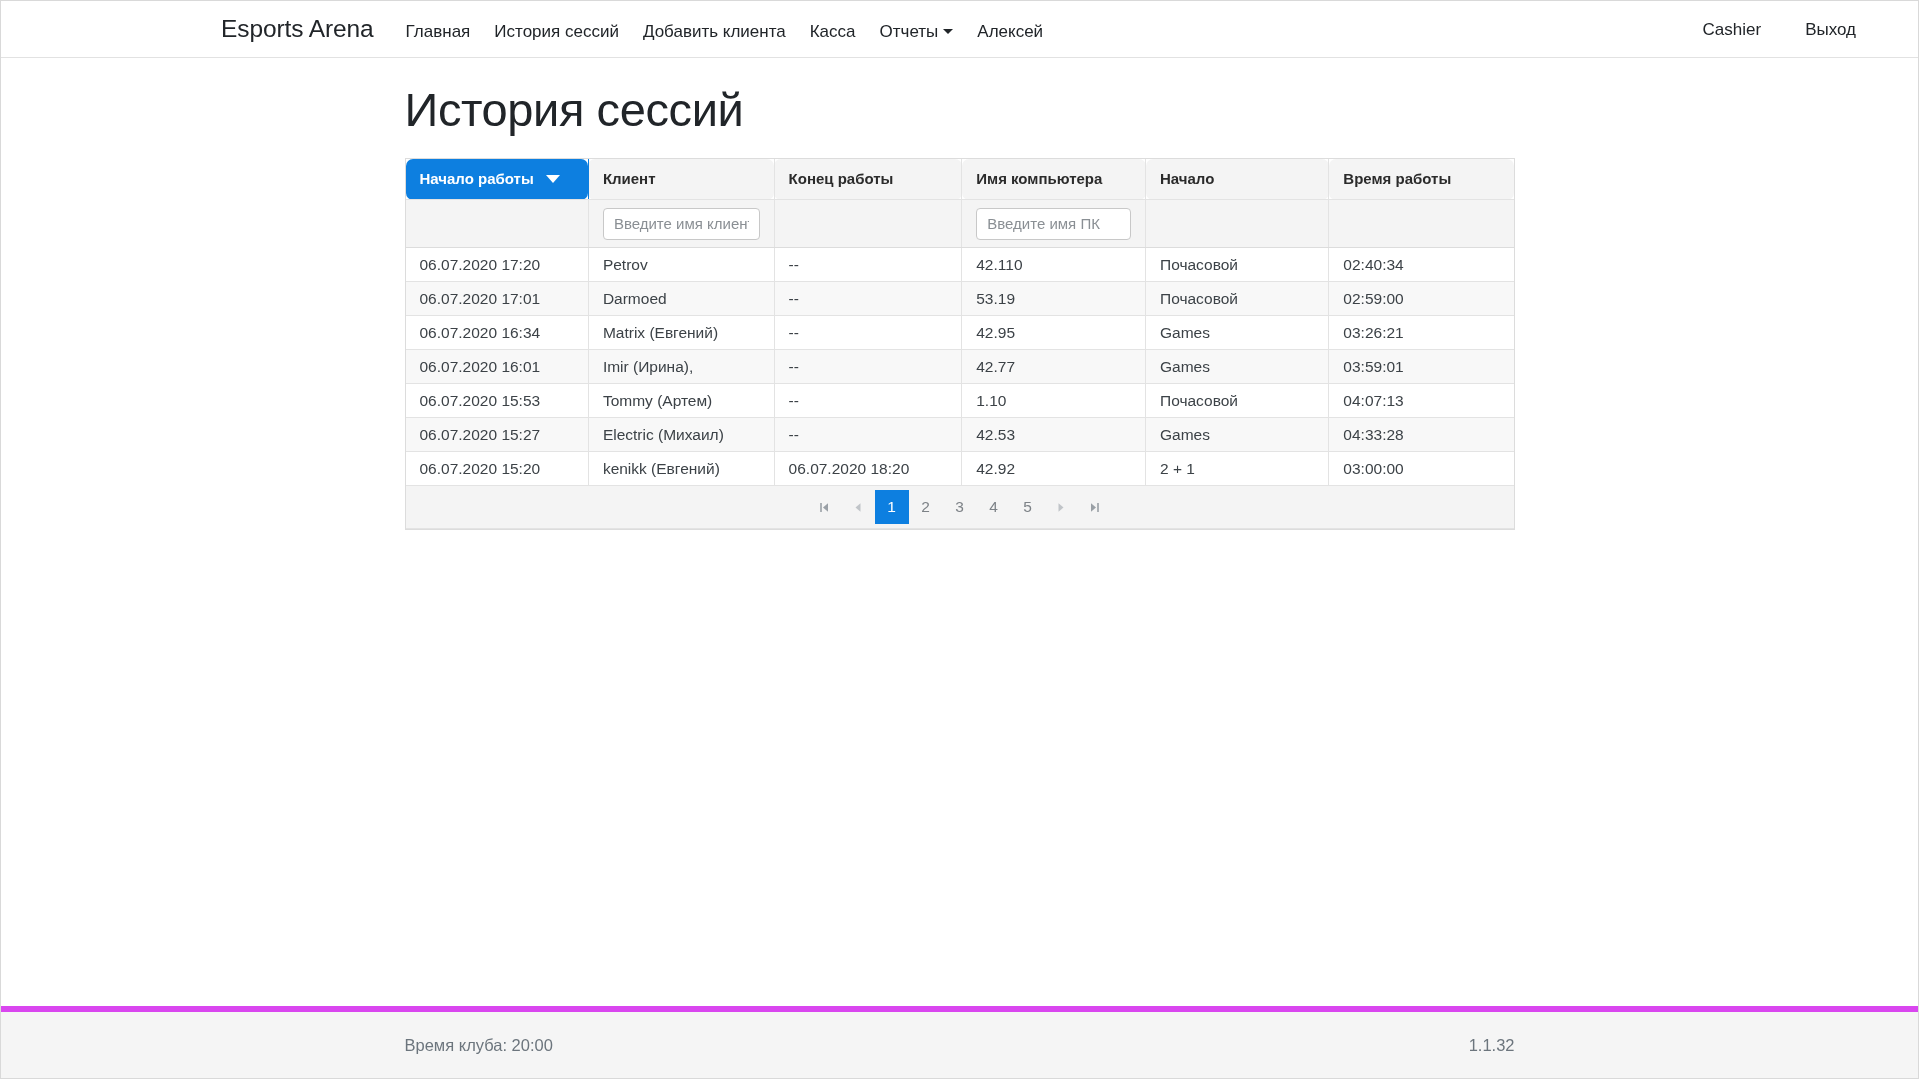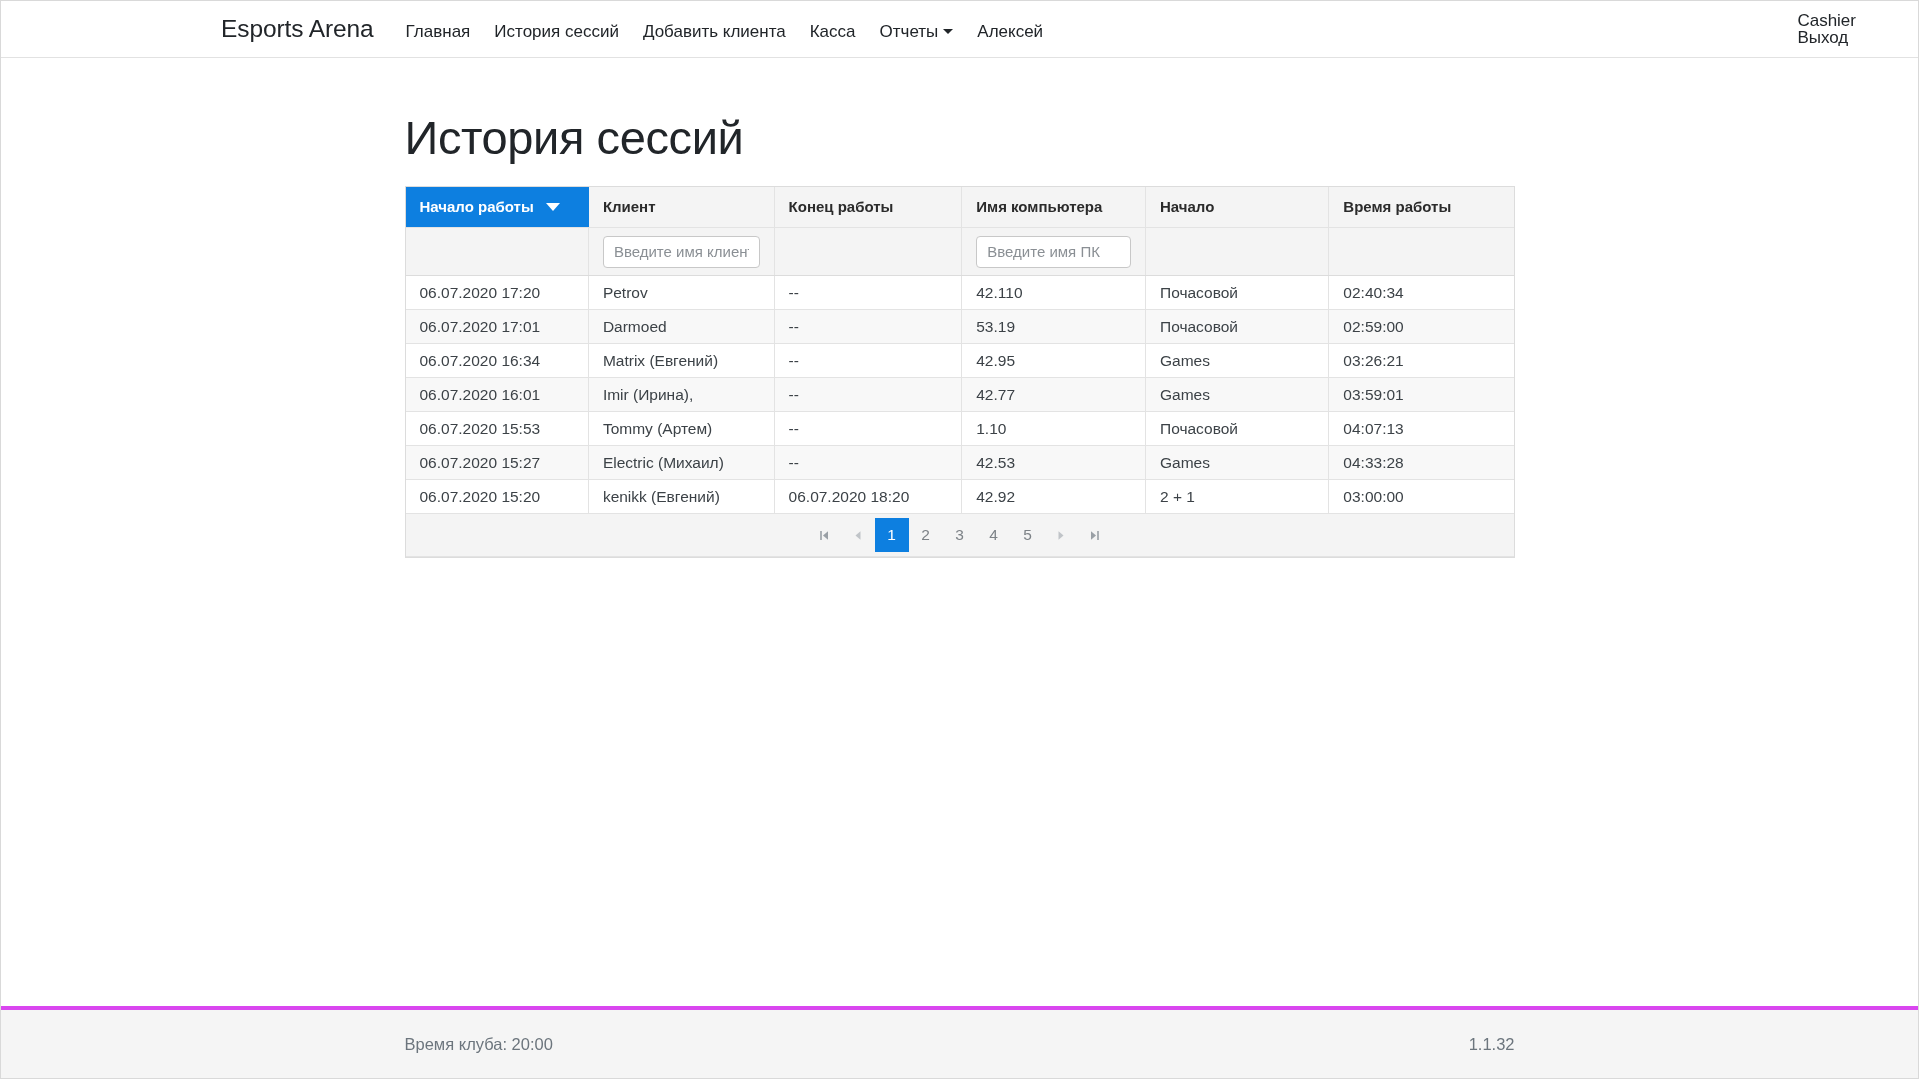--- a/index.html
+++ b/index.html
@@ -16,21 +16,20 @@
   }
 
   .page {
     position: relative;
     width: 1919px;
     height: 1079px;
     display: flex;
     flex-direction: column;
     background: #ffffff;
     border: 1px solid #d9d9d9;
-    gap: 28px;
   }
 
   
   .navbar {
     flex: 0 0 auto;
     height: 57px;
     background: #ffffff;
     border-bottom: 1px solid #e2e2e2;
     display: flex;
     align-items: center;
@@ -72,22 +71,21 @@
     border-left: 5px solid transparent;
     border-right: 5px solid transparent;
     border-top: 5px solid #212529;
     vertical-align: middle;
     position: relative;
     top: -1px;
   }
   .nav-right {
     margin-left: auto;
     display: flex;
-    align-items: flex-start;
-    flex-direction: column;
+    align-items: flex-end;
   }
   .nav-right .nav-link { padding: 0 22px; }
 
   
   .main {
     flex: 1 1 auto;
     background: #ffffff;
     padding: 0;
     overflow: hidden;
   }
@@ -127,20 +125,21 @@
   table.grid th:last-child,
   table.grid td:last-child { border-right: none; }
 
   thead th {
     height: 41px;
     background: #f4f4f4;
     color: #2b2b2b;
     font-weight: bold;
     font-size: 15px;
     border-bottom: 1px solid #dcdcdc;
+    border-radius: 7px;
   }
   thead th.sorted {
     background: #0d7fe0;
     color: #ffffff;
     border-right-color: #0d7fe0;
   }
   .sort-arrow {
     display: inline-block;
     margin-left: 12px;
     width: 0; height: 0;
@@ -221,21 +220,21 @@
     background: #0d7fe0;
     color: #ffffff;
   }
   .pg svg { display: block; }
 
   
   .footer {
     flex: 0 0 auto;
     height: 72px;
     background: #f5f5f5;
-    border-top: 4px solid #d946ef;
+    border-top: 6px solid #d946ef;
     display: flex;
     align-items: center;
   }
   .footer-inner {
     width: 1110px;
     margin: 0 auto;
     display: flex;
     justify-content: space-between;
     align-items: center;
     font-size: 16.5px;

